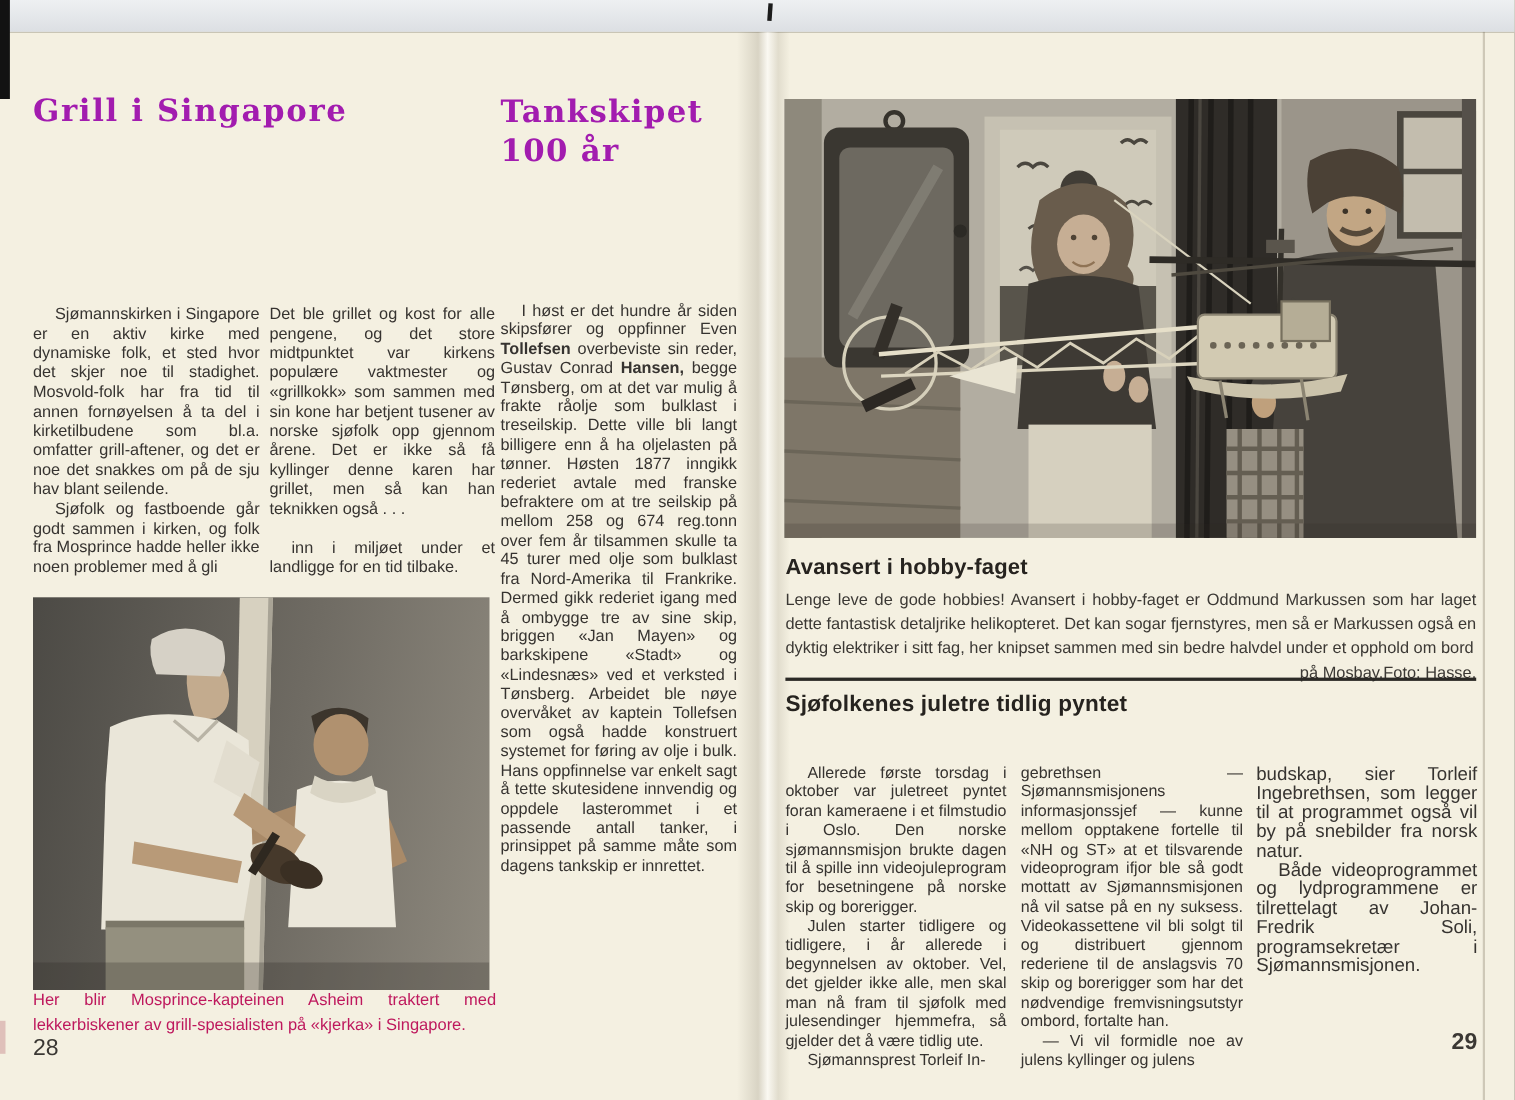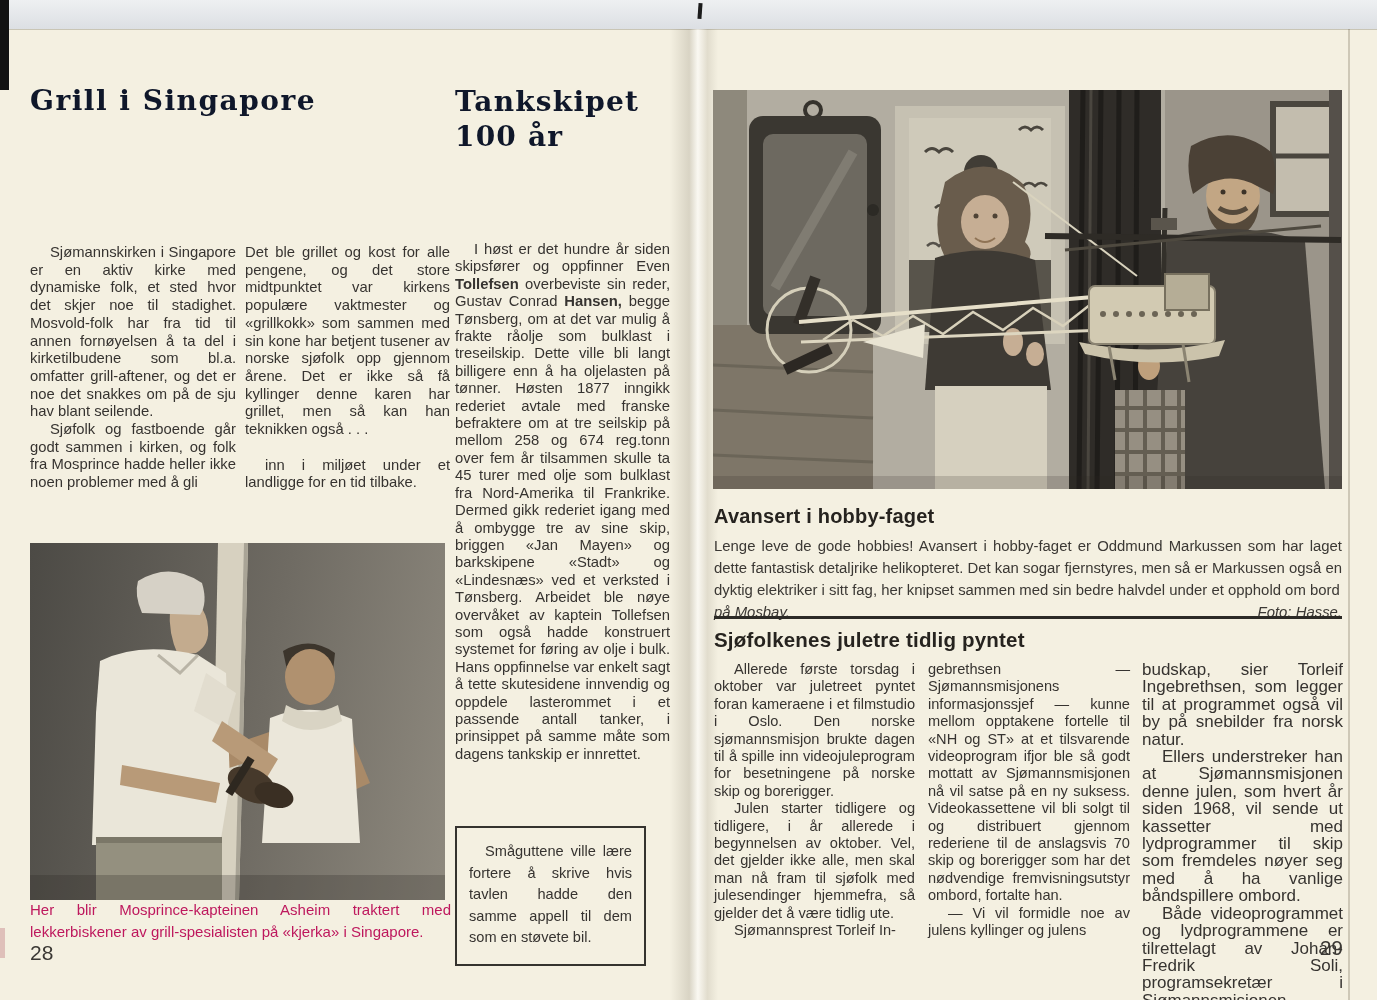--- a/index.html
+++ b/index.html
@@ -10,56 +10,56 @@
   .top-strip{position:absolute;left:0;top:0;width:1377px;height:29px;
     background:linear-gradient(180deg,#eef0f2,#dcdfe3);border-bottom:1px solid #c9c5b5;}
   .edge-black{position:absolute;left:0;top:0;width:9px;height:90px;background:#121212;}
   .edge-pink{position:absolute;left:0;top:928px;width:5px;height:30px;background:#dfc0ba;}
   .fold-tick{position:absolute;left:698px;top:3px;width:4px;height:16px;background:#1c1c1c;transform:rotate(4deg);}
   .gutter{position:absolute;left:670px;top:29px;width:48px;height:971px;
     background:linear-gradient(90deg, rgba(60,50,30,0) 0%, rgba(60,50,30,0.15) 40%, rgba(255,255,255,0.55) 58%, rgba(60,50,30,0.10) 78%, rgba(60,50,30,0) 100%);}
   .page-edge-right{position:absolute;left:1348px;top:29px;width:2px;height:971px;background:rgba(90,80,60,0.25);}
 
   .abs{position:absolute;}
-  .slab{font-family:"DejaVu Serif", serif;font-weight:bold;color:#0f172a;margin:0;}
+  .slab{font-family:"DejaVu Serif", serif;font-weight:bold;color:#a21caf;margin:0;}
   .title-grill{left:30px;top:84px;font-size:28px;letter-spacing:1.5px;}
   .title-tank{left:455px;top:84px;font-size:28px;letter-spacing:1.2px;line-height:35px;}
   .title-tank span{display:block;}
 
-  .col{position:absolute;text-align:justify;}
+  .col{position:absolute;text-align:justify;margin-top:34px;}
   .col p{margin:0;text-indent:20px;}
   .col.cont p:first-child{text-indent:0;}
   .col.gap1 p:first-child{margin-bottom:18px;}
   .col-l1{left:30px;top:244px;width:206px;font-size:14.8px;line-height:17.7px;}
   .col-l2{left:245px;top:244px;width:205px;font-size:14.8px;line-height:17.7px;}
   .col-l3{left:455px;top:241px;width:215px;font-size:14.8px;line-height:17.4px;}
   .col-l3 p{text-indent:19px;}
 
   .photo{position:absolute;overflow:hidden;}
   .photo-grill{left:30px;top:543px;width:415px;height:357px;
     background:linear-gradient(100deg,#4c4a45,#6f6b63 55%,#8e897e);}
   .photo-heli{left:713px;top:90px;width:629px;height:399px;background:#b2ada1;}
   .photo svg{display:block;}
 
   .caption-grill{left:30px;top:899px;width:421px;font-size:15px;line-height:21.5px;text-align:justify;color:#be185d;margin:0;}
   .pagenum{font-size:21px;color:#3b3834;}
   .pagenum-28{left:30px;top:941px;}
-  .pagenum-29{left:1142px;top:936px;width:201px;text-align:right;}
+  .pagenum-29{left:1142px;top:936px;width:201px;text-align:right;font-weight:bold;}
 
   .note-box{left:455px;top:826px;width:191px;box-sizing:border-box;border:2px solid #35332f;
     padding:13px 12px 15px 12px;background:transparent;}
   .note-box p{margin:0;font-size:14.6px;line-height:21.5px;text-align:justify;text-indent:16px;}
 
   .sans-head{font-weight:bold;color:#26231f;margin:0;letter-spacing:0.2px;}
   .title-hobby{left:714px;top:505px;font-size:20px;}
   .title-juletre{left:714px;top:628px;font-size:20.5px;}
 
   .caption-hobby{left:714px;top:535px;width:628px;}
   .caption-hobby .cap-main{margin:0;font-size:14.9px;line-height:22px;text-align:justify;color:#3b3834;}
-  .caption-hobby .cap-last{display:flex;justify-content:space-between;font-size:14.9px;line-height:22px;color:#3b3834;font-style:italic;}
+  .caption-hobby .cap-last{display:flex;justify-content:flex-end;font-size:14.9px;line-height:22px;color:#3b3834;}
   .rule-hobby{left:714px;top:616px;width:628px;height:3px;background:#2c2a26;}
 
   .col-r1{left:714px;top:661px;width:201px;font-size:14.6px;line-height:17.4px;}
   .col-r2{left:928px;top:661px;width:202px;font-size:14.6px;line-height:17.4px;}
   .col-r3{left:1142px;top:661px;width:201px;font-size:17px;line-height:17.4px;}
 </style>
 </head>
 <body>
 
 <div class="scan">
@@ -121,23 +121,20 @@
         <rect x="206" y="212" width="8" height="42" fill="#2e2820" transform="rotate(32 210 233)"></rect>
       </g>
       <rect y="332" width="415" height="25" fill="rgba(40,36,30,0.25)"></rect>
     </svg>
   </figure>
 
   <p class="abs caption-grill">Her blir Mosprince-kapteinen Asheim traktert med lekkerbiskener av grill-spesialisten på «kjerka» i Singapore.</p>
 
   <div class="abs pagenum pagenum-28">28</div>
 
-  <aside class="abs note-box">
-    <p>Småguttene ville lære fortere å skrive hvis tavlen hadde den samme appell til dem som en støvete bil.</p>
-  </aside>
 
   <figure class="photo photo-heli" style="margin:0;">
     <svg width="629" height="399" viewBox="0 0 629 399">
       <rect x="0" y="0" width="34" height="399" fill="#8e897c"></rect>
       <rect x="0" y="235" width="160" height="164" fill="#7e7668"></rect>
       <line x1="0" y1="275" x2="160" y2="282" stroke="#6b6558" stroke-width="3"></line>
       <line x1="0" y1="320" x2="160" y2="328" stroke="#6b6558" stroke-width="3"></line>
       <line x1="0" y1="365" x2="160" y2="372" stroke="#6b6558" stroke-width="3"></line>
       <g>
         <circle cx="100" cy="20" r="8" fill="none" stroke="#35322c" stroke-width="4"></circle>
@@ -248,19 +245,18 @@
       <p>Sjømannsprest Torleif In-</p>
     </div>
 
   <div class="col col-r2 cont">
       <p>gebrethsen — Sjømannsmisjonens informasjonssjef — kunne mellom opptakene fortelle til «NH og ST» at et tilsvarende videoprogram ifjor ble så godt mottatt av Sjømannsmisjonen nå vil satse på en ny suksess. Videokassettene vil bli solgt til og distribuert gjennom rederiene til de anslagsvis 70 skip og borerigger som har det nødvendige fremvisningsutstyr ombord, fortalte han.</p>
       <p>— Vi vil formidle noe av julens kyllinger og julens</p>
     </div>
 
   <div class="col col-r3 cont">
       <p>budskap, sier Torleif Ingebrethsen, som legger til at programmet også vil by på snebilder fra norsk natur.</p>
-      <p>Ellers understreker han at Sjømannsmisjonen denne julen, som hvert år siden 1968, vil sende ut kassetter med lydprogrammer til skip som fremdeles nøyer seg med å ha vanlige båndspillere ombord.</p>
       <p>Både videoprogrammet og lydprogrammene er tilrettelagt av Johan-Fredrik Soli, programsekretær i Sjømannsmisjonen.</p>
     </div>
 
   <div class="abs pagenum pagenum-29">29</div>
 
 </div>
 
 </body></html>

